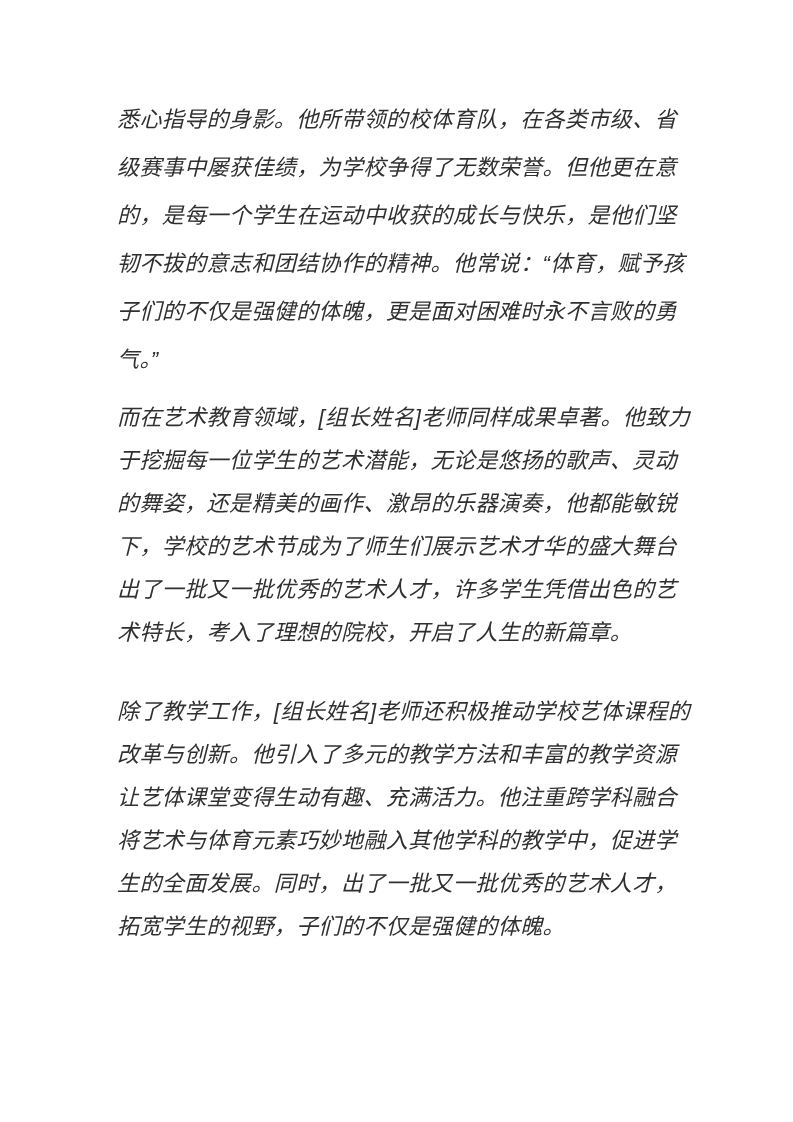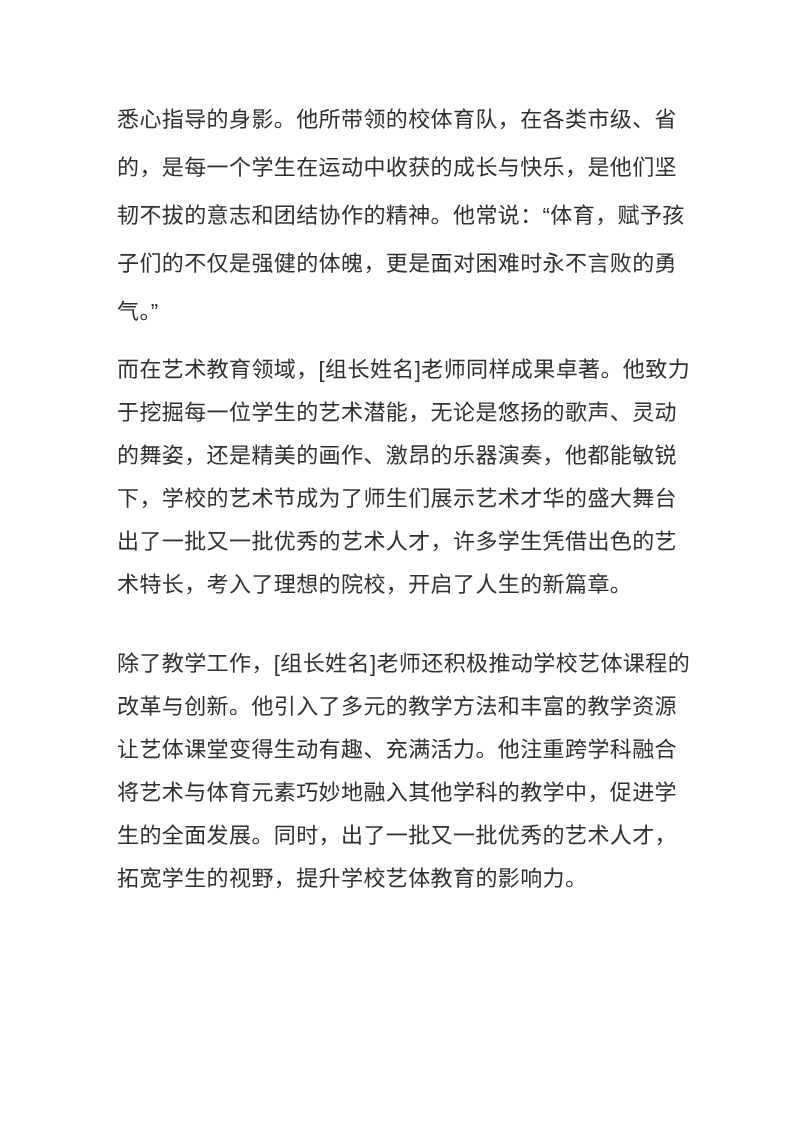--- a/index.html
+++ b/index.html
@@ -29,42 +29,44 @@
     padding: 0;
   }
   .para[data-idx="0"] .line { line-height: 48px; }
   .para[data-idx="1"] .line { line-height: 43px; }
   .para[data-idx="2"] .line { line-height: 43px; }
   .para[data-idx="1"] { margin-top: 12px; }
   .para[data-idx="2"] { margin-top: 36px; }
   .line {
     white-space: pre;
     overflow: visible;
+    font-style: italic;
   }
 </style>
 </head>
 <body>
 
 <div class="doc">
     <div class="para" data-idx="0">
       <div class="line">悉心指导的身影。他所带领的校体育队，在各类市级、省</div>
+      <div class="line">级赛事中屡获佳绩，为学校争得了无数荣誉。但他更在意</div>
       <div class="line">的，是每一个学生在运动中收获的成长与快乐，是他们坚</div>
       <div class="line">韧不拔的意志和团结协作的精神。他常说：“体育，赋予孩</div>
       <div class="line">子们的不仅是强健的体魄，更是面对困难时永不言败的勇</div>
       <div class="line">气。”</div>
     </div>
     <div class="para" data-idx="1">
       <div class="line">而在艺术教育领域，[组长姓名]老师同样成果卓著。他致力</div>
       <div class="line">于挖掘每一位学生的艺术潜能，无论是悠扬的歌声、灵动</div>
       <div class="line">的舞姿，还是精美的画作、激昂的乐器演奏，他都能敏锐</div>
       <div class="line">下，学校的艺术节成为了师生们展示艺术才华的盛大舞台</div>
       <div class="line">出了一批又一批优秀的艺术人才，许多学生凭借出色的艺</div>
       <div class="line">术特长，考入了理想的院校，开启了人生的新篇章。</div>
     </div>
     <div class="para" data-idx="2">
       <div class="line">除了教学工作，[组长姓名]老师还积极推动学校艺体课程的</div>
       <div class="line">改革与创新。他引入了多元的教学方法和丰富的教学资源</div>
       <div class="line">让艺体课堂变得生动有趣、充满活力。他注重跨学科融合</div>
       <div class="line">将艺术与体育元素巧妙地融入其他学科的教学中，促进学</div>
       <div class="line">生的全面发展。同时，出了一批又一批优秀的艺术人才，</div>
-      <div class="line">拓宽学生的视野，提升学校艺体教育的影响力。</div>
+      <div class="line">拓宽学生的视野，子们的不仅是强健的体魄。</div>
     </div>
   </div>
 
 </body></html>

